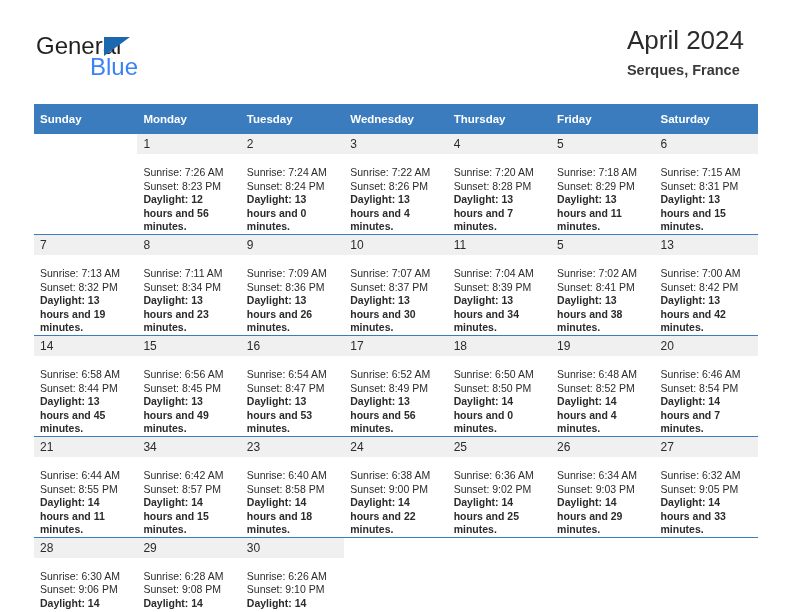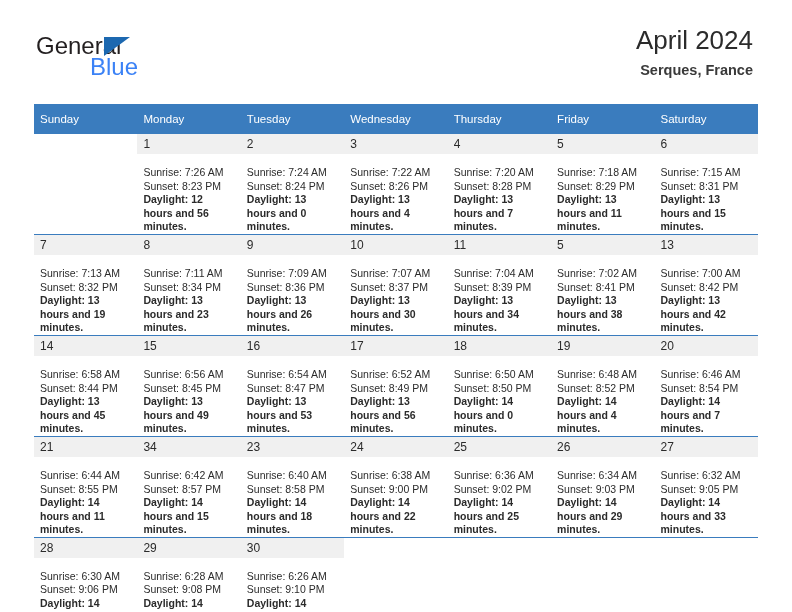--- a/index.html
+++ b/index.html
@@ -64,23 +64,22 @@
     color: #3b82f6;
     line-height: 1;
     display: block;
     position: absolute;
     left: 56px;
     top: 21px;
   }
 
   .title-block {
     position: absolute;
-    right: 5px;
+    right: 14px;
     top: 0;
-    text-align: right;
   }
   .cal-title {
     font-size: 26px;
     color: #2b2b2b;
     line-height: 1.1;
     margin: 0;
     font-weight: normal;
   }
   .cal-subtitle {
     font-size: 14.5px;
@@ -97,21 +96,21 @@
     top: 104px;
     width: 724px;
     border-collapse: collapse;
     table-layout: fixed;
   }
 
   .calendar th {
     background: #3a7cbe;
     color: #ffffff;
     font-size: 11.5px;
-    font-weight: normal;
+    font-weight: bold;
     text-align: left;
     padding: 5px 0 5px 6px;
     height: 19px;
     vertical-align: middle;
     border: none;
   }
 
   .calendar td {
     width: 103.4px;
     vertical-align: top;

